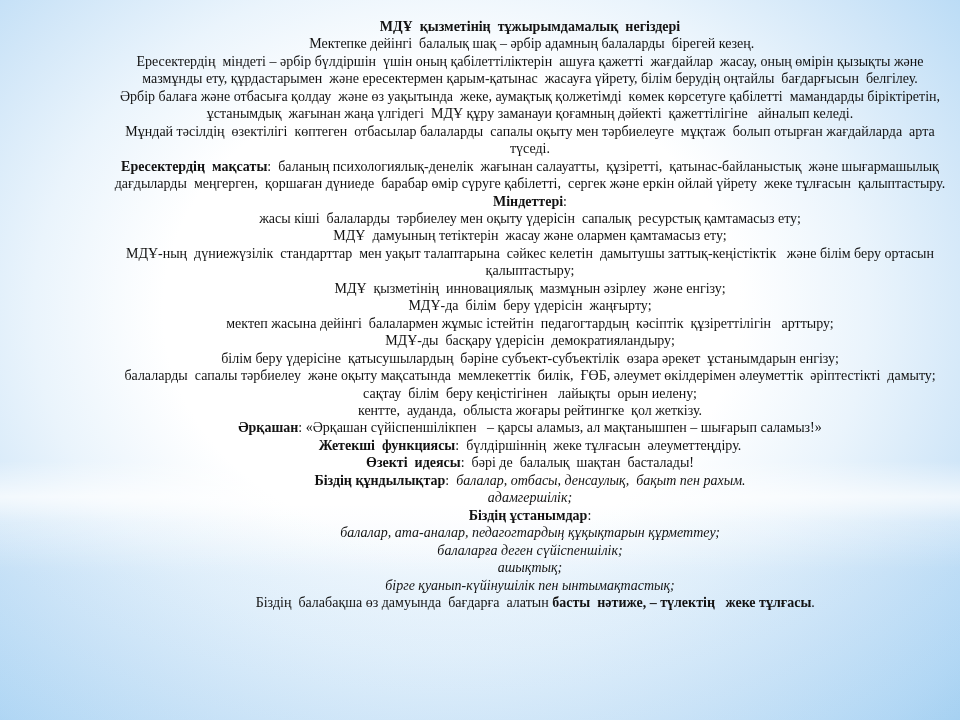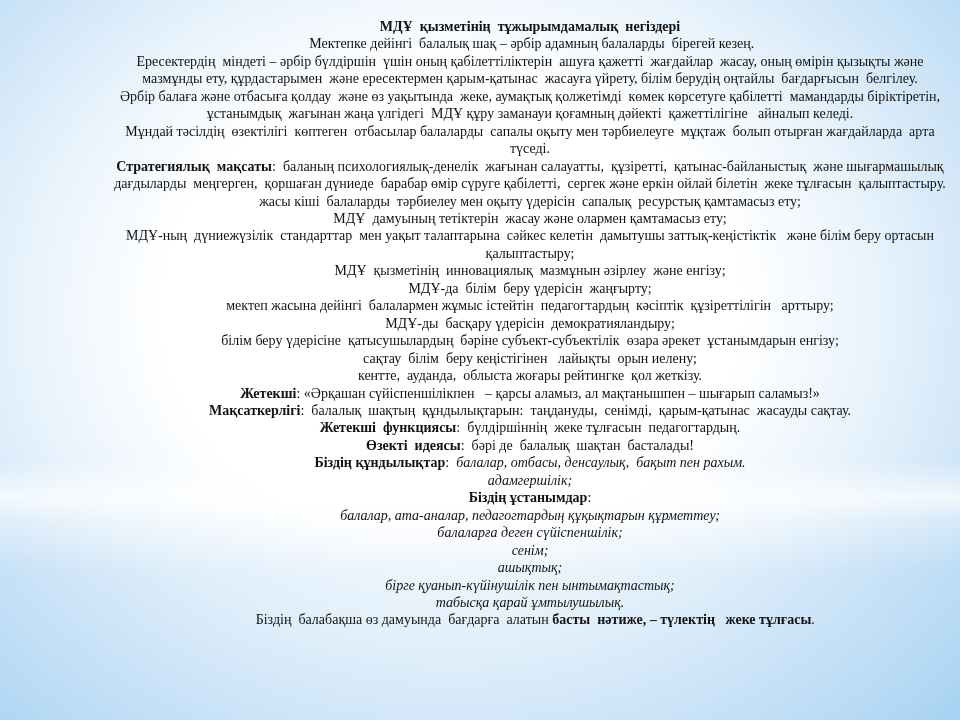--- a/index.html
+++ b/index.html
@@ -58,39 +58,38 @@
 </head>
 <body>
 
 <div class="slide" style="--center: #ffffff; --edge: #a6d1f1;">
   <div class="text-block" style="color: rgb(18, 18, 18);">
       <p class="para"><span class="bold">МДҰ  қызметінің  тұжырымдамалық  негіздері</span></p>
       <p class="para"><span> Мектепке дейінгі  балалық шақ – әрбір адамның балаларды  бірегей кезең.</span></p>
       <p class="para"><span>Ересектердің  міндеті – әрбір бүлдіршін  үшін оның қабілеттіліктерін  ашуға қажетті  жағдайлар  жасау, оның өмірін қызықты және мазмұнды ету, құрдастарымен  және ересектермен қарым-қатынас  жасауға үйрету, білім берудің оңтайлы  бағдарғысын  белгілеу.</span></p>
       <p class="para"><span>Әрбір балаға және отбасыға қолдау  және өз уақытында  жеке, аумақтық қолжетімді  көмек көрсетуге қабілетті  мамандарды біріктіретін,  ұстанымдық  жағынан жаңа үлгідегі  МДҰ құру заманауи қоғамның дәйекті  қажеттілігіне   айналып келеді.</span></p>
       <p class="para"><span>Мұндай тәсілдің  өзектілігі  көптеген  отбасылар балаларды  сапалы оқыту мен тәрбиелеуге  мұқтаж  болып отырған жағдайларда  арта түседі.</span></p>
-      <p class="para"><span class="bold">Стратегиялық  мақсаты</span><span>:  баланың психологиялық-денелік  жағынан салауатты,  құзіретті,  қатынас-байланыстық  және шығармашылық  дағдыларды  меңгерген,  қоршаған дүниеде  барабар өмір сүруге қабілетті,  сергек және еркін ойлай білетін  жеке тұлғасын  қалыптастыру.</span></p>
+      <p class="para"><span class="bold">Ересектердің  мақсаты</span><span>:  баланың психологиялық-денелік  жағынан салауатты,  құзіретті,  қатынас-байланыстық  және шығармашылық  дағдыларды  меңгерген,  қоршаған дүниеде  барабар өмір сүруге қабілетті,  сергек және еркін ойлай үйрету  жеке тұлғасын  қалыптастыру.</span></p>
+      <p class="para"><span class="bold">Міндеттері</span><span>:</span></p>
       <p class="para"><span>жасы кіші  балаларды  тәрбиелеу мен оқыту үдерісін  сапалық  ресурстық қамтамасыз ету;</span></p>
       <p class="para"><span>МДҰ  дамуының тетіктерін  жасау және олармен қамтамасыз ету;</span></p>
       <p class="para"><span>МДҰ-ның  дүниежүзілік  стандарттар  мен уақыт талаптарына  сәйкес келетін  дамытушы заттық-кеңістіктік   және білім беру ортасын қалыптастыру;</span></p>
       <p class="para"><span>МДҰ  қызметінің  инновациялық  мазмұнын әзірлеу  және енгізу;</span></p>
       <p class="para"><span>МДҰ-да  білім  беру үдерісін  жаңғырту;</span></p>
       <p class="para"><span>мектеп жасына дейінгі  балалармен жұмыс істейтін  педагогтардың  кәсіптік  құзіреттілігін   арттыру;</span></p>
       <p class="para"><span>МДҰ-ды  басқару үдерісін  демократияландыру;</span></p>
       <p class="para"><span>білім беру үдерісіне  қатысушылардың  бәріне субъект-субъектілік  өзара әрекет  ұстанымдарын енгізу;</span></p>
+      <p class="para"><span>балаларды  сапалы тәрбиелеу  және оқыту мақсатында  мемлекеттік  билік,  ҒӨБ, әлеумет өкілдерімен әлеуметтік  әріптестікті  дамыту;</span></p>
       <p class="para"><span>сақтау  білім  беру кеңістігінен   лайықты  орын иелену;</span></p>
       <p class="para"><span>кентте,  ауданда,  облыста жоғары рейтингке  қол жеткізу.</span></p>
-      <p class="para"><span class="bold">Жетекші</span><span>: «Әрқашан сүйіспеншілікпен   – қарсы аламыз, ал мақтанышпен – шығарып саламыз!»</span></p>
-      <p class="para"><span class="bold">Мақсаткерлігі</span><span>:  балалық  шақтың  құндылықтарын:  таңдануды,  сенімді,  қарым-қатынас  жасауды сақтау.</span></p>
-      <p class="para"><span class="bold">Жетекші  функциясы</span><span>:  бүлдіршіннің  жеке тұлғасын  педагогтардың.</span></p>
+      <p class="para"><span class="bold">Әрқашан</span><span>: «Әрқашан сүйіспеншілікпен   – қарсы аламыз, ал мақтанышпен – шығарып саламыз!»</span></p>
+      <p class="para"><span class="bold">Жетекші  функциясы</span><span>:  бүлдіршіннің  жеке тұлғасын  әлеуметтеңдіру.</span></p>
       <p class="para"><span class="bold">Өзекті  идеясы</span><span>:  бәрі де  балалық  шақтан  басталады!</span></p>
       <p class="para"><span class="bold">Біздің құндылықтар</span><span>:  </span><span class="italic">балалар, отбасы, денсаулық,  бақыт пен рахым.</span></p>
       <p class="para"><span class="italic">адамгершілік;</span></p>
       <p class="para"><span class="bold">Біздің ұстанымдар</span><span>:</span></p>
       <p class="para"><span class="italic">балалар, ата-аналар, педагогтардың құқықтарын құрметтеу;</span></p>
       <p class="para"><span class="italic">балаларға деген сүйіспеншілік;</span></p>
-      <p class="para"><span class="italic">сенім;</span></p>
       <p class="para"><span class="italic">ашықтық;</span></p>
       <p class="para"><span class="italic">бірге қуанып-күйінушілік пен ынтымақтастық;</span></p>
-      <p class="para"><span class="italic">табысқа қарай ұмтылушылық.</span></p>
       <p class="para"><span>   Біздің  балабақша өз дамуында  бағдарға  алатын </span><span class="bold">басты  нәтиже, – түлектің   жеке тұлғасы</span><span>.</span></p>
     </div>
 </div>
 
 </body></html>

